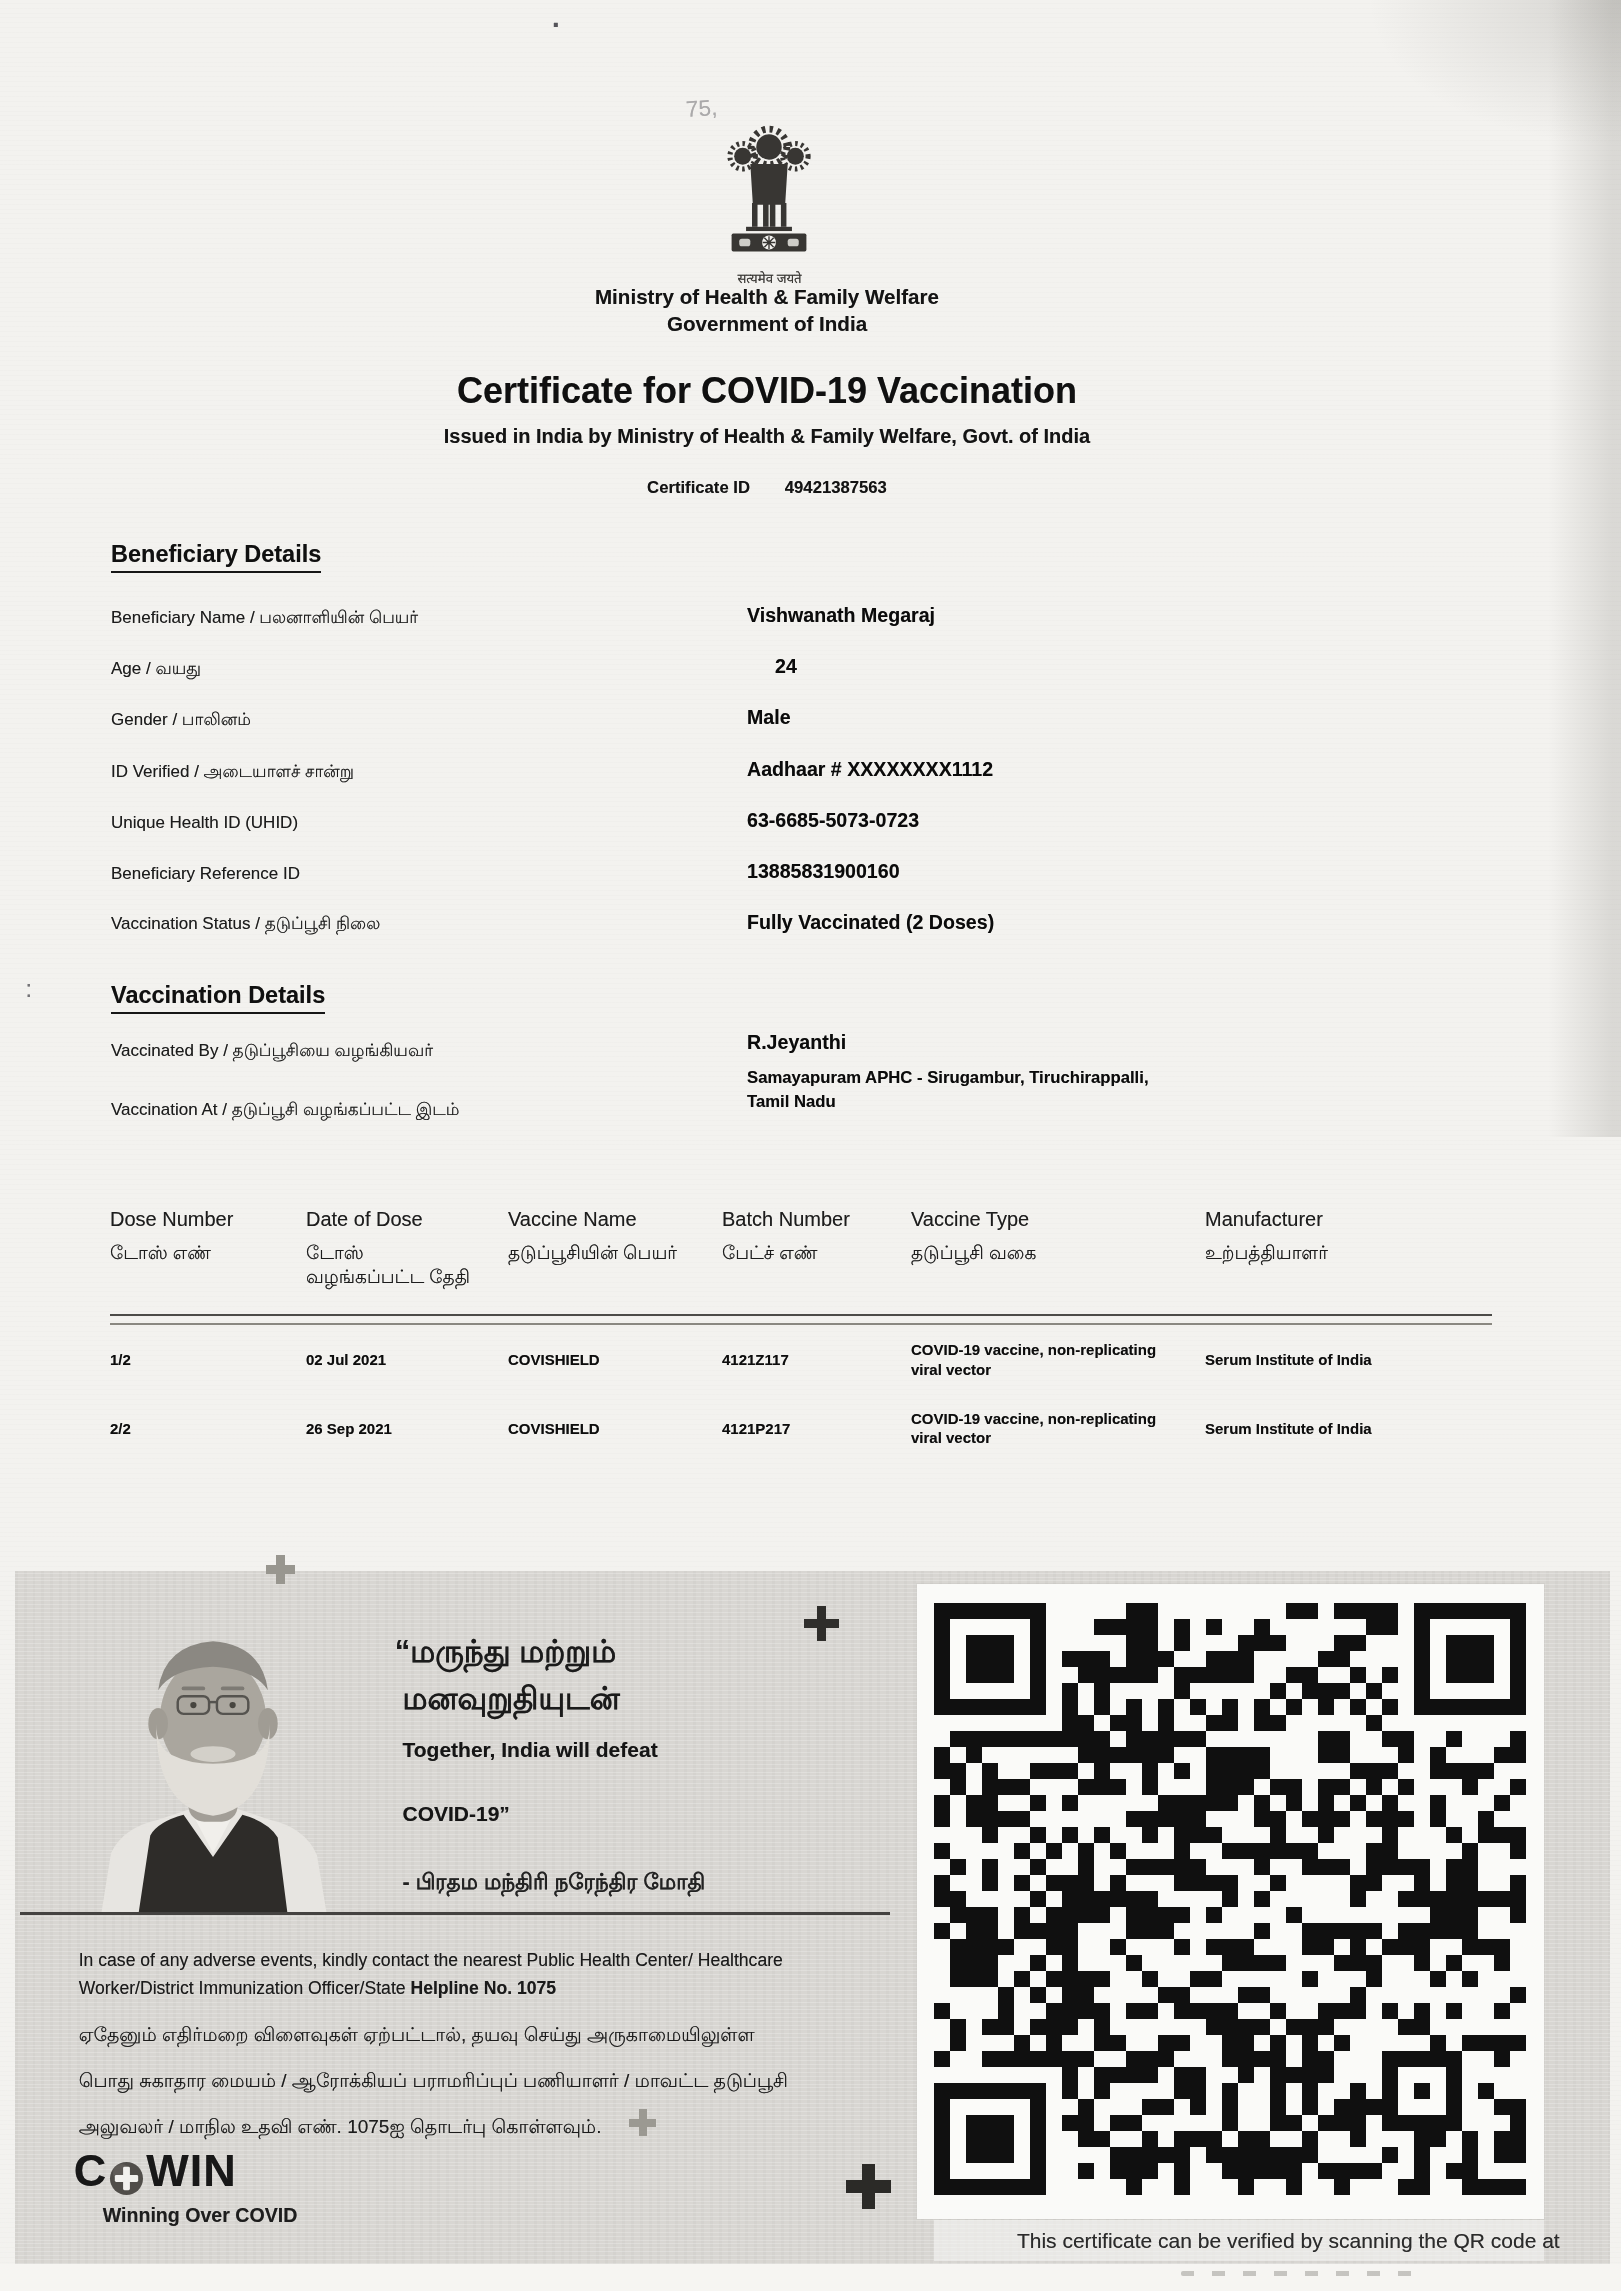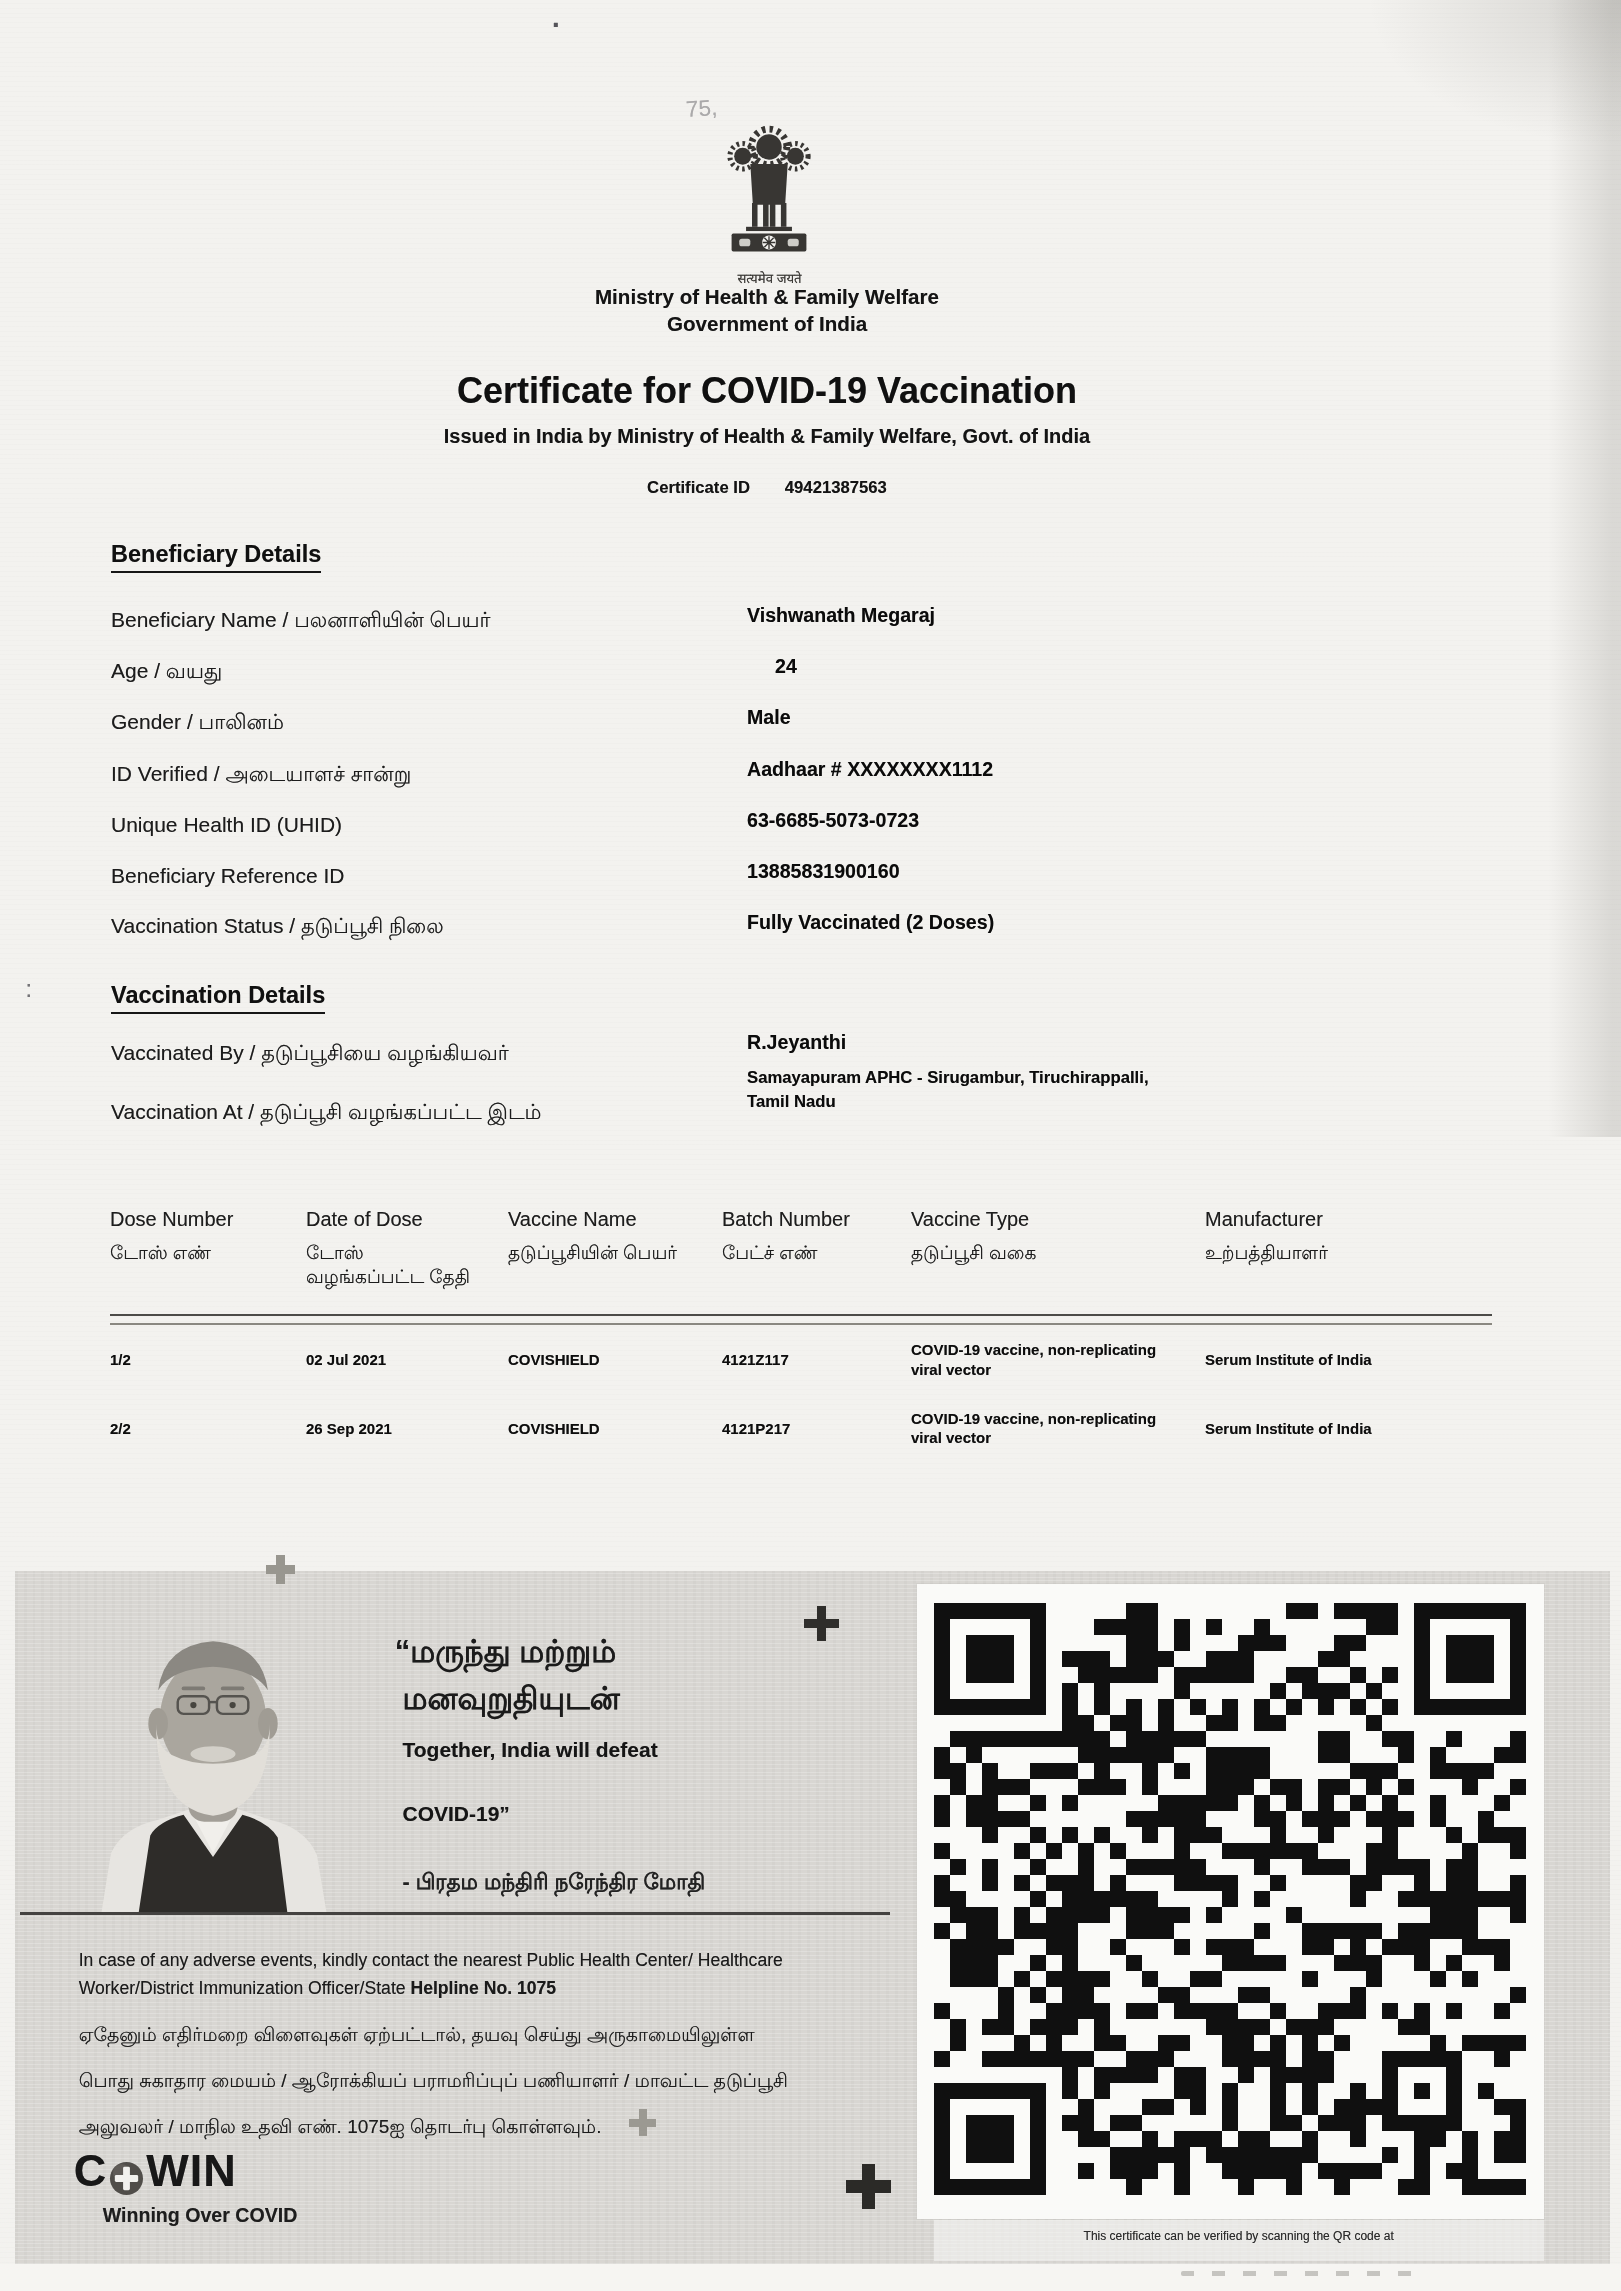--- a/index.html
+++ b/index.html
@@ -7,21 +7,21 @@
     position:relative;width:1621px;height:2292px;overflow:hidden;
     font-family:"Liberation Sans","DejaVu Sans",sans-serif;color:#161616;
     background:
       repeating-linear-gradient(0deg, rgba(0,0,0,.012) 0 1px, rgba(0,0,0,0) 1px 4.9px),
       #f3f2ef;
   }
   .abs{position:absolute;}
   .ink{text-shadow:0 0 0.5px rgba(25,25,25,.45);}
   .ctr{text-align:center;}
   .b{font-weight:bold;}
-  .lbl{font-size:21px;color:#1c1c1c;}
+  .lbl{font-size:17px;color:#1c1c1c;}
   .val{font-size:19.6px;font-weight:bold;color:#0b0b0b;}
   .sec{font-size:23.5px;font-weight:bold;color:#101010;display:inline-block;border-bottom:2.9px solid #161616;padding-bottom:2.9px;}
   .shade-right{right:0;top:0;width:73px;height:1137px;
     background:linear-gradient(to right,rgba(118,116,110,0),rgba(118,116,110,.20) 88%);}
   .shade-corner{right:0;top:0;width:255px;height:147px;
     background:radial-gradient(ellipse at 100% 0%,rgba(110,108,102,.22),rgba(110,108,102,0) 70%);}
   
   #dose-grid{left:110px;top:1208px;width:1392px;display:grid;
     grid-template-columns:196px 202px 214px 189px 294px 297px;}
   .th{font-size:20px;color:#1d1d1d;padding-bottom:9.8px;}
@@ -35,21 +35,21 @@
       repeating-linear-gradient(0deg, rgba(255,255,255,.22) 0 1px, rgba(0,0,0,0) 1px 3.9px),
       repeating-linear-gradient(90deg, rgba(0,0,0,.02) 0 2.9px, rgba(0,0,0,0) 2.9px 8.8px),
       #d8d6d2;}
   .quote-ta{font-size:31px;font-weight:bold;color:#1b1b1b;line-height:47px;}
   .quote-en{font-size:21px;font-weight:bold;color:#151515;}
   .quote-attr{font-size:21.6px;font-weight:bold;color:#222;}
   .adverse-en{font-size:17.6px;line-height:28px;color:#1a1a1a;}
   .adverse-ta{font-size:19px;line-height:46px;color:#1c1c1c;}
   .qr-pad{background:#fafaf8;box-shadow:0 0 0 1px rgba(0,0,0,.03);}
   .verify-strip{background:rgba(248,247,245,.55);}
-  .verify-text{font-size:12px;color:#2b2b2b;width:100%;text-align:center;}
+  .verify-text{font-size:21px;color:#2b2b2b;width:100%;text-align:right;margin-left:16px;}
   .plus{pointer-events:none;}
   .plus::before,.plus::after{content:"";position:absolute;background:currentColor;}
   .plus::before{left:0;top:36%;width:100%;height:28%;}
   .plus::after{top:0;left:36%;height:100%;width:28%;}
   .cowin-word{font-size:45px;font-weight:bold;letter-spacing:1px;color:#181818;display:flex;align-items:center;}
   .cowin-tag{font-size:19.6px;font-weight:bold;color:#1d1d1d;}
   .cutoff{height:4.9px;border-radius:2px;opacity:.38;
     background:repeating-linear-gradient(90deg,#77756f 0 12.7px,rgba(0,0,0,0) 12.7px 31px);}
   .artifact{color:#55545a;}
 </style>

